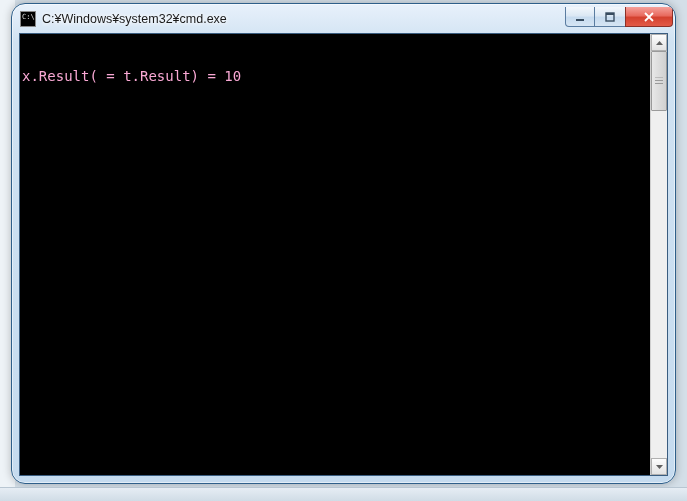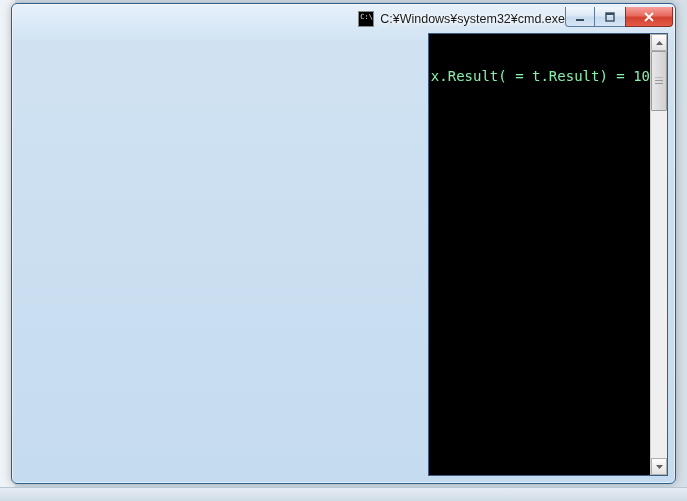--- a/index.html
+++ b/index.html
@@ -28,27 +28,26 @@
       overflow: hidden;
       color: #333;
     }
     .window {
       position: absolute;
       left: 11px;
       top: 3px;
       width: 665px;
       height: 481px;
       border: 1px solid #2e5f8a;
-      border-radius: 6px;
+      border-radius: 14px;
       background: linear-gradient(to bottom, #e8f1fb 0%, #d0e2f2 8%, #c5dbef 100%);
       box-shadow: 0 0 8px rgba(0,0,0,0.25), inset 0 0 0 1px rgba(255,255,255,0.5);
       display: flex;
       flex-direction: column;
       overflow: hidden;
-      align-items: flex-end;
     }
     .titlebar {
       height: 29px;
       display: flex;
       align-items: center;
       padding: 0 2px 0 8px;
       flex-shrink: 0;
     }
     .app-icon {
       width: 16px;
@@ -108,21 +107,21 @@
       flex: 1;
       margin: 0 7px 7px 7px;
       border: 1px solid #3a5d80;
       background: #fff;
       display: flex;
       overflow: hidden;
     }
     .console {
       flex: 1;
       background: #000;
-      color: #86efac;
+      color: #f9a8d4;
       font-family: "MS Gothic", "Consolas", monospace;
       font-size: 14px;
       line-height: 16px;
       padding: 2px 0 0 2px;
       white-space: pre;
       overflow: hidden;
       position: relative;
     }
     .console-line { display: block; }
     .cursor {

